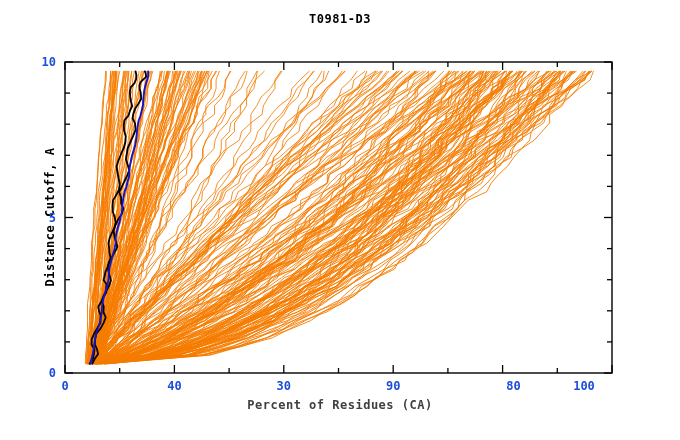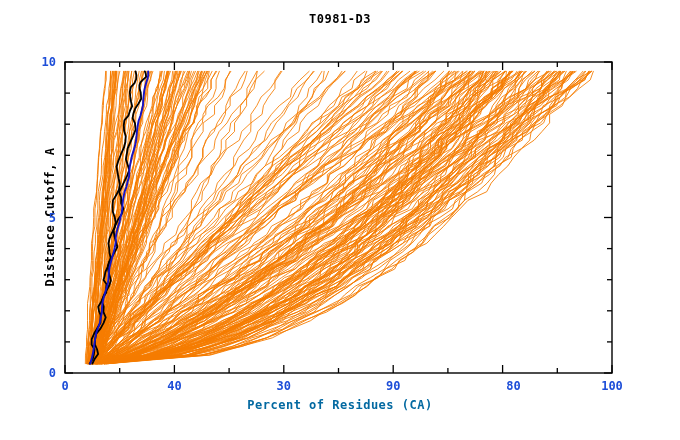--- a/index.html
+++ b/index.html
@@ -14,21 +14,21 @@
   .chart-title{
     position:absolute;left:0;top:12px;width:680px;
     text-align:center;
     font-size:12px;font-weight:bold;color:#000;
     letter-spacing:0.5px;
     font-family:"DejaVu Sans Mono","Liberation Mono",monospace;
   }
   .xlabel{
     position:absolute;left:0;top:398px;width:680px;
     text-align:center;
-    font-size:12px;font-weight:bold;color:#0369a1;
+    font-size:12px;font-weight:bold;color:#404040;
     letter-spacing:0.5px;
     font-family:"DejaVu Sans Mono","Liberation Mono",monospace;
   }
   .ylabel{
     position:absolute;
     left:-100px;top:210px;width:300px;
     text-align:center;
     transform:rotate(-90deg);
     transform-origin:center center;
     font-size:12px;font-weight:bold;color:#000;
@@ -383,18 +383,18 @@
         <line x1="612" y1="62" x2="604" y2="62" stroke="#000" stroke-width="1.3"></line>
       </g>
     </svg>
 
   <div id="tick-labels">
       <div class="tick-label xtick-label" style="left: 65px; top: 379px;">0</div>
       <div class="tick-label xtick-label" style="left: 174.4px; top: 379px;">40</div>
       <div class="tick-label xtick-label" style="left: 283.8px; top: 379px;">30</div>
       <div class="tick-label xtick-label" style="left: 393.2px; top: 379px;">90</div>
       <div class="tick-label xtick-label" style="left: 502.6px; top: 379px; margin-left: 11px;">80</div>
-      <div class="tick-label xtick-label" style="left: 612px; top: 379px;">100</div>
+      <div class="tick-label xtick-label" style="left: 584px; top: 379px;">100</div>
       <div class="tick-label ytick-label" style="top: 373px; left: 0px; width: 56px; text-align: right;">0</div>
       <div class="tick-label ytick-label" style="top: 217.5px; left: 0px; width: 56px; text-align: right;">5</div>
       <div class="tick-label ytick-label" style="top: 62px; left: 0px; width: 56px; text-align: right;">10</div>
     </div>
 </div>
 
 </body></html>

